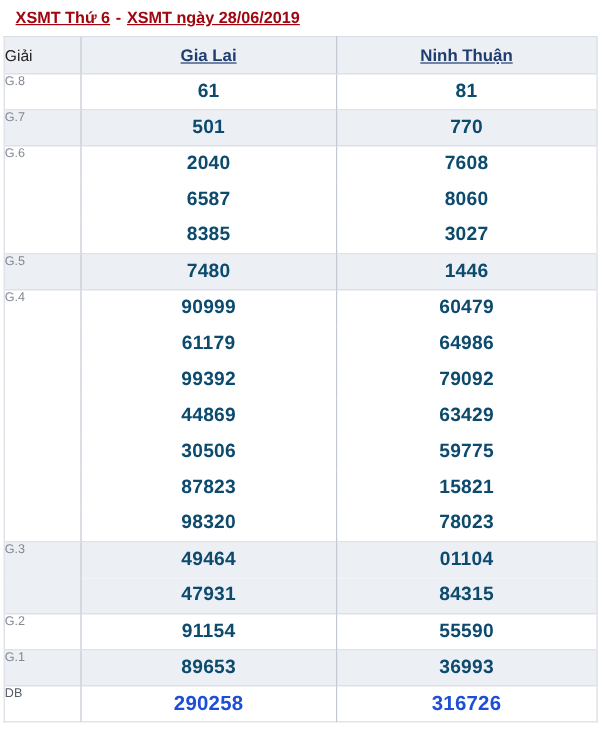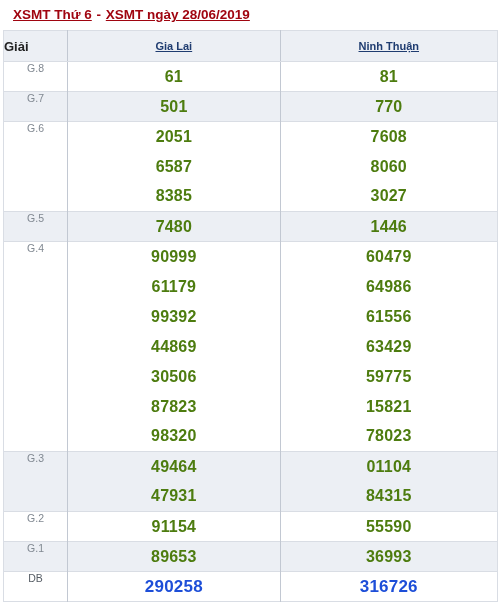--- a/index.html
+++ b/index.html
@@ -54,27 +54,27 @@
   thead th {
     background: #eceff4;
     height: 30px;
     border-bottom: 1px solid #d9dde4;
     vertical-align: middle;
   }
   th.head-prize {
     text-align: left;
     padding-left: 10px;
     font-size: 13px;
-    font-weight: bold;
+    font-weight: normal;
     color: #222222;
     border-right: 1px solid #c2c8d2;
   }
   th.head-prov {
     text-align: center;
-    font-size: 11px;
+    font-size: 14px;
     font-weight: bold;
   }
   th.head-prov.div {
     border-right: 1px solid #c2c8d2;
   }
   .prov-link {
     color: #1f3c70;
     text-decoration: underline;
   }
 
@@ -89,31 +89,30 @@
     color: #808891;
     vertical-align: top;
     padding-top: 9px;
     border-right: 1px solid #c2c8d2;
   }
 
   td.num {
     text-align: center;
     font-size: 16px;
     font-weight: bold;
-    color: #4d7c0f;
+    color: #0c4a6e;
     vertical-align: middle;
     letter-spacing: 0.2px;
   }
   td.num.div {
     border-right: 1px solid #c2c8d2;
   }
   tr.grp-start > td.num,
   tr.grp-start > td.prize {
     border-top: 1px solid #d9dde4;
-    text-align: center;
   }
   tr.db td.num {
     color: #1d4ed8;
     font-size: 17px;
   }
   tr.db td.prize {
     color: #555c64;
   }
 </style>
 </head>
@@ -148,21 +147,21 @@
           <td class="num div">61</td>
           <td class="num">81</td>
         </tr>
         <tr class="stripe grp-start">
           <td class="prize" rowspan="1">G.7</td>
           <td class="num div">501</td>
           <td class="num">770</td>
         </tr>
         <tr class="plain grp-start">
           <td class="prize" rowspan="3">G.6</td>
-          <td class="num div">2051</td>
+          <td class="num div">2040</td>
           <td class="num">7608</td>
         </tr>
         <tr class="plain">
           <td class="num div">6587</td>
           <td class="num">8060</td>
         </tr>
         <tr class="plain">
           <td class="num div">8385</td>
           <td class="num">3027</td>
         </tr>
@@ -175,21 +174,21 @@
           <td class="prize" rowspan="7">G.4</td>
           <td class="num div">90999</td>
           <td class="num">60479</td>
         </tr>
         <tr class="plain">
           <td class="num div">61179</td>
           <td class="num">64986</td>
         </tr>
         <tr class="plain">
           <td class="num div">99392</td>
-          <td class="num">61556</td>
+          <td class="num">79092</td>
         </tr>
         <tr class="plain">
           <td class="num div">44869</td>
           <td class="num">63429</td>
         </tr>
         <tr class="plain">
           <td class="num div">30506</td>
           <td class="num">59775</td>
         </tr>
         <tr class="plain">

